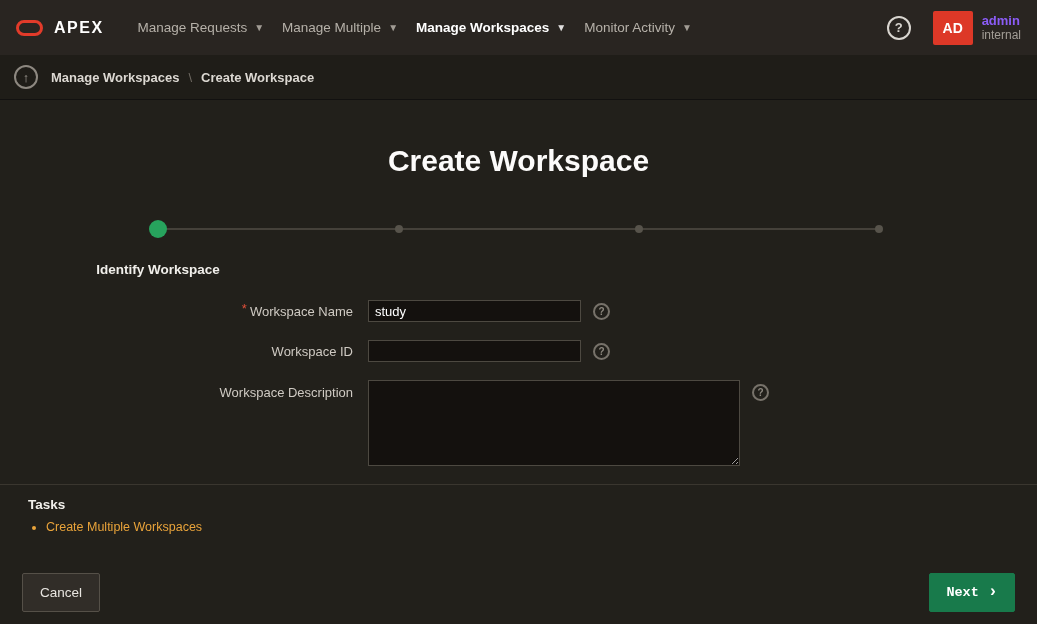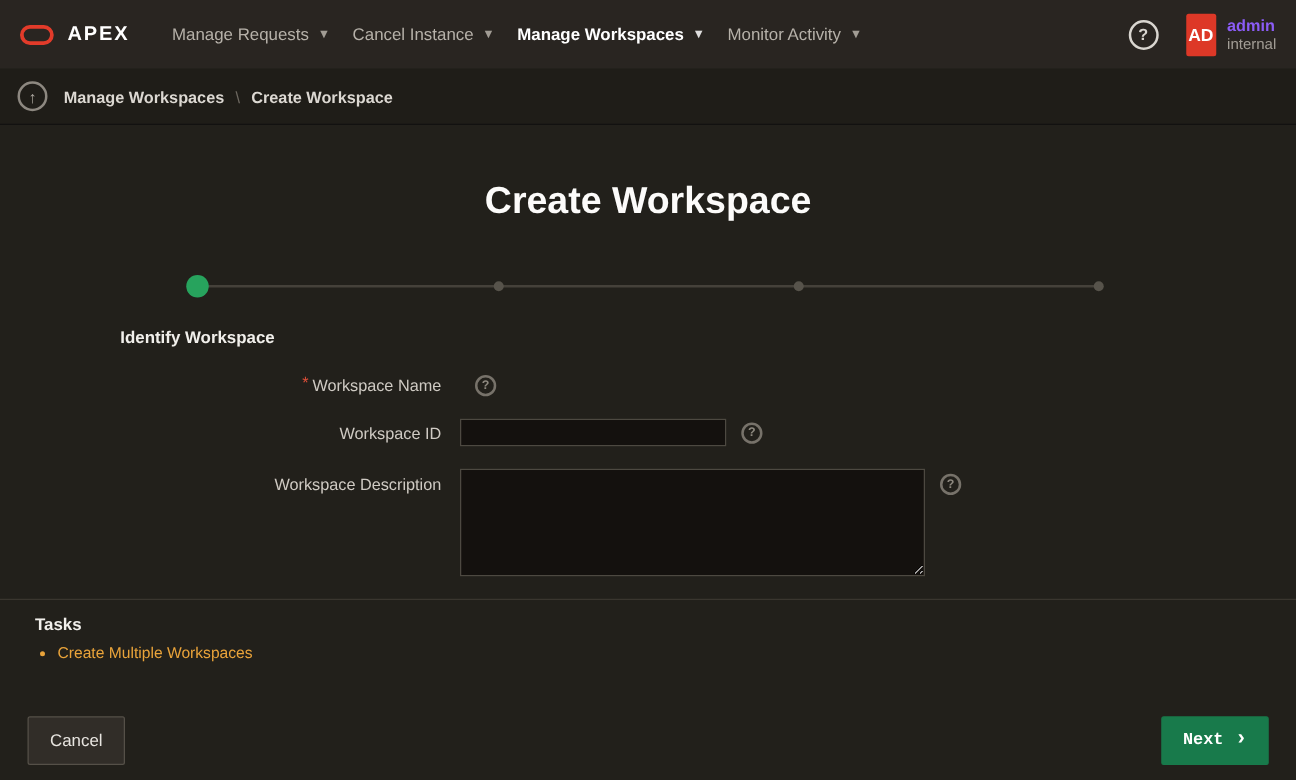--- a/index.html
+++ b/index.html
@@ -29,21 +29,21 @@
   }
   .nav-item.active { color:#ffffff; font-weight:bold; }
   .chev { font-size:10px; line-height:1; opacity:.85; }
   .header-right { margin-left:auto; display:flex; align-items:center; }
   .help-btn {
     width:24px; height:24px; border:2px solid #d9d6d0; border-radius:50%;
     display:flex; align-items:center; justify-content:center;
     font-size:13px; font-weight:bold; color:#d9d6d0; cursor:pointer;
   }
   .avatar {
-    width:24px; height:34px; background:#dd3827; color:#fff; border-radius:2px;
+    width:40px; height:34px; background:#dd3827; color:#fff; border-radius:2px;
     display:flex; align-items:center; justify-content:center;
     font-size:14px; font-weight:bold; margin:0 9px 0 22px; cursor:pointer;
   }
   .user-block { line-height:1.2; }
   .user-name { font-size:13px; font-weight:bold; color:#8b5cf6; }
   .user-sub  { font-size:12px; color:#a39e96; }
 
   
   .crumb-bar {
     height:45px; background:#1f1d18; display:flex; align-items:center;
@@ -141,21 +141,21 @@
 <div class="app-header">
   <span class="logo-mark"></span>
   <span class="brand">APEX</span>
 
   <div class="top-nav">
     <div class="nav-item">
       <span>Manage Requests</span>
       <span class="chev">▼</span>
     </div>
     <div class="nav-item">
-      <span>Cancel Instance</span>
+      <span>Manage Multiple</span>
       <span class="chev">▼</span>
     </div>
     <div class="nav-item active">
       <span>Manage Workspaces</span>
       <span class="chev">▼</span>
     </div>
     <div class="nav-item">
       <span>Monitor Activity</span>
       <span class="chev">▼</span>
     </div>
@@ -192,20 +192,21 @@
     <div class="dot" style="left:639px"></div>
     <div class="dot" style="left:879px"></div>
     <div class="step-label">Identify Workspace</div>
   </div>
 
   <div class="form">
     <div class="form-row">
       <div class="label-cell">
         <span class="req">*</span><span>Workspace Name</span>
       </div>
+      <input class="text-input" type="text" value="study" style="">
       <div class="help-ico">
         <span>?</span>
       </div>
     </div>
 
     <div class="form-row">
       <div class="label-cell">
         <span>Workspace ID</span>
       </div>
       <input class="text-input" type="text" value="" style="">

